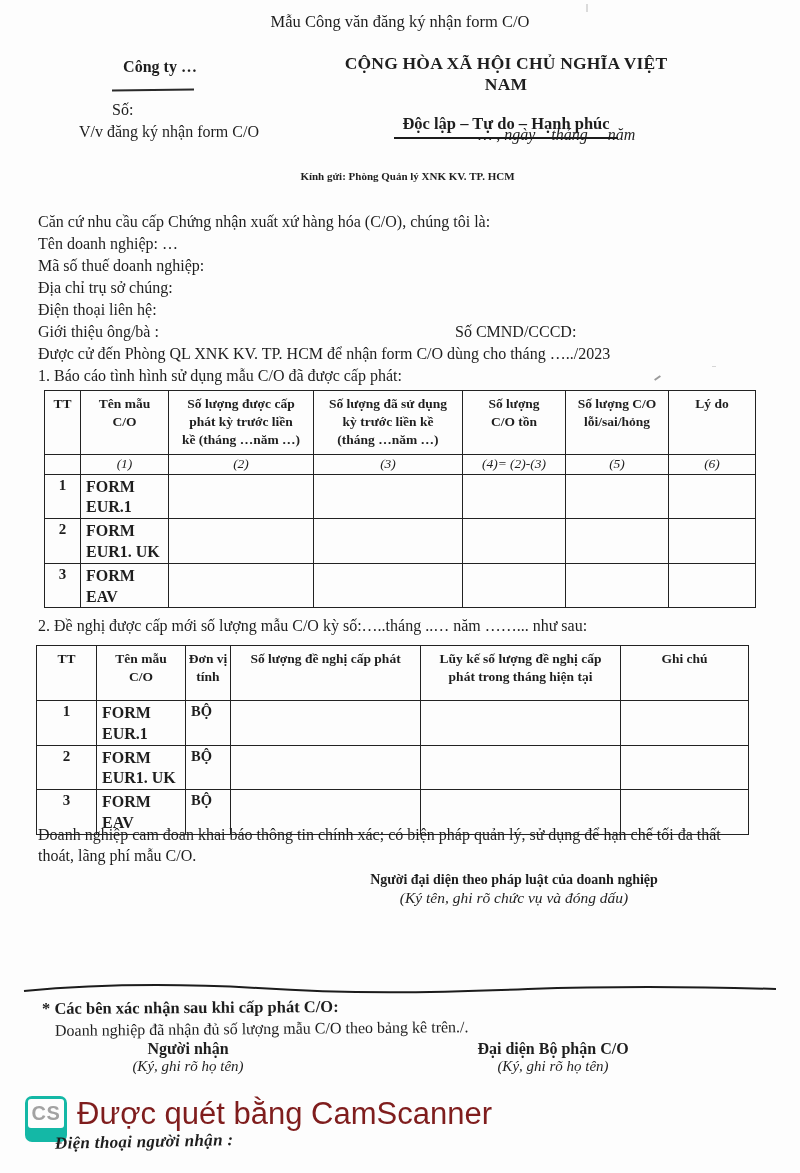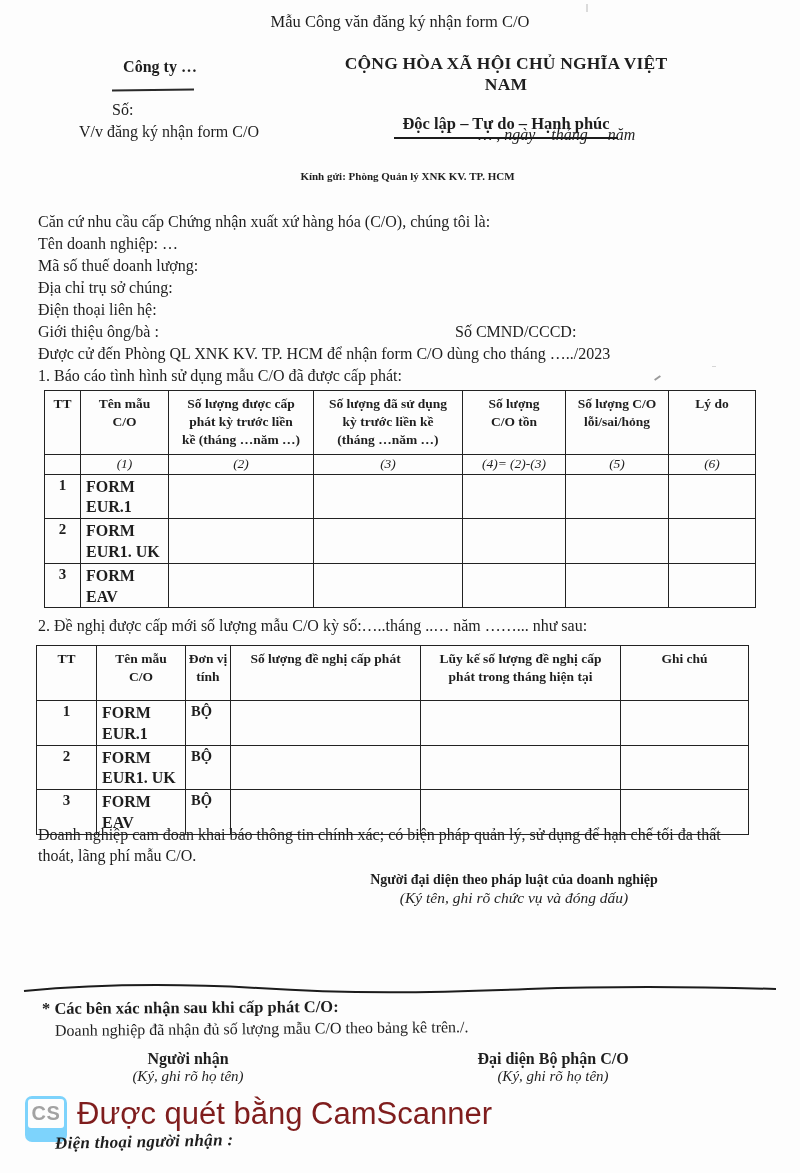--- a/index.html
+++ b/index.html
@@ -37,27 +37,27 @@
   .namecell { font-weight:bold; font-size:16px; padding:2px 0 0 5px; line-height:1.3;margin-left:26px; }
   .unitcell { font-weight:bold; font-size:14.5px; padding:2px 0 0 5px; }
   .sec2 { position:absolute; top:617px; left:38px; font-size:16px; }
   .commit { position:absolute; top:824px; left:38px; width:706px; font-size:16px; line-height:21px; }
   .sig-main { position:absolute; top:872px; left:318px; width:392px; text-align:center; }
   .sig-main .t { font-weight:bold; font-size:14px; }
   .sig-main .n { font-style:italic; font-size:15.5px; margin-top:1px; }
   .wavy-rule { position:absolute; top:979px; left:18px; }
   .confirm-title { position:absolute; top:998px; left:42px; font-weight:bold; font-size:16.5px; transform:rotate(-0.4deg); }
   .confirm-text { position:absolute; top:1020px; left:55px; font-size:16px; transform:rotate(-0.5deg); }
-  .sign-block { position:absolute; top:1040px; text-align:center;margin-top:10px; }
+  .sign-block { position:absolute; top:1040px; text-align:center; }
   .sign-left { left:94px; width:188px; }
   .sign-right { left:442px; width:222px; }
   .sign-block .t { font-weight:bold; font-size:16px; }
   .sign-block .n { font-style:italic; font-size:15px; }
   
-  .cs-logo { position:absolute; top:1096px; left:25px; width:42px; height:46px; background:#7dd3fc; border-radius:7px; overflow:hidden; }
+  .cs-logo { position:absolute; top:1096px; left:25px; width:42px; height:46px; background:#14b8a6; border-radius:7px; overflow:hidden; }
   .cs-win { margin:3px 3px 0 3px; height:29px; background:#fdfdfd; border-radius:3px; display:flex; align-items:center; justify-content:center;
             font-family:"Liberation Sans",sans-serif; font-weight:bold; font-size:20px; color:#a2a2a2; letter-spacing:0.5px; }
   .cs-text { position:absolute; top:1096px; left:77px; font-family:"Liberation Sans","DejaVu Sans",sans-serif; font-size:31px; color:#7f1d1d; }
   .phone-line { position:absolute; top:1132px; left:55px; font-weight:bold; font-style:italic; font-size:17px; transform:rotate(-1.2deg); letter-spacing:0.3px; }
   
   .speck { position:absolute; background:#9a9a9a; }
   .speck1 { left:654px; top:377px; width:7px; height:2px; transform:rotate(-35deg); }
   .speck2 { left:586px; top:4px; width:2px; height:8px; opacity:0.35; }
   .speck3 { left:712px; top:366px; width:4px; height:1px; opacity:0.4; }
 </style>
@@ -77,21 +77,21 @@
     <div class="nat-title">CỘNG HÒA XÃ HỘI CHỦ NGHĨA VIỆT NAM</div><br>
     <span class="motto">Độc lập – Tự do – Hạnh phúc</span>
   </div>
   <div class="date-line">… , ngày    tháng     năm</div>
 
   <div class="kinh-gui">Kính gửi: Phòng Quản lý XNK KV. TP. HCM</div>
 
   <div class="intro">
     <div class="ln">Căn cứ nhu cầu cấp Chứng nhận xuất xứ hàng hóa (C/O), chúng tôi là:</div>
     <div class="ln">Tên doanh nghiệp: …</div>
-    <div class="ln">Mã số thuế doanh lượng:</div>
+    <div class="ln">Mã số thuế doanh nghiệp:</div>
     <div class="ln">Địa chỉ trụ sở chúng:</div>
     <div class="ln">Điện thoại liên hệ:</div>
     <div class="ln">
       <span>Giới thiệu ông/bà :</span>
       <span class="cmnd">Số CMND/CCCD:</span>
     </div>
     <div class="ln">Được cử đến Phòng QL XNK KV. TP. HCM để nhận form C/O dùng cho tháng …../2023</div>
     <div class="ln">1. Báo cáo tình hình sử dụng mẫu C/O đã được cấp phát:</div>
   </div>
 

